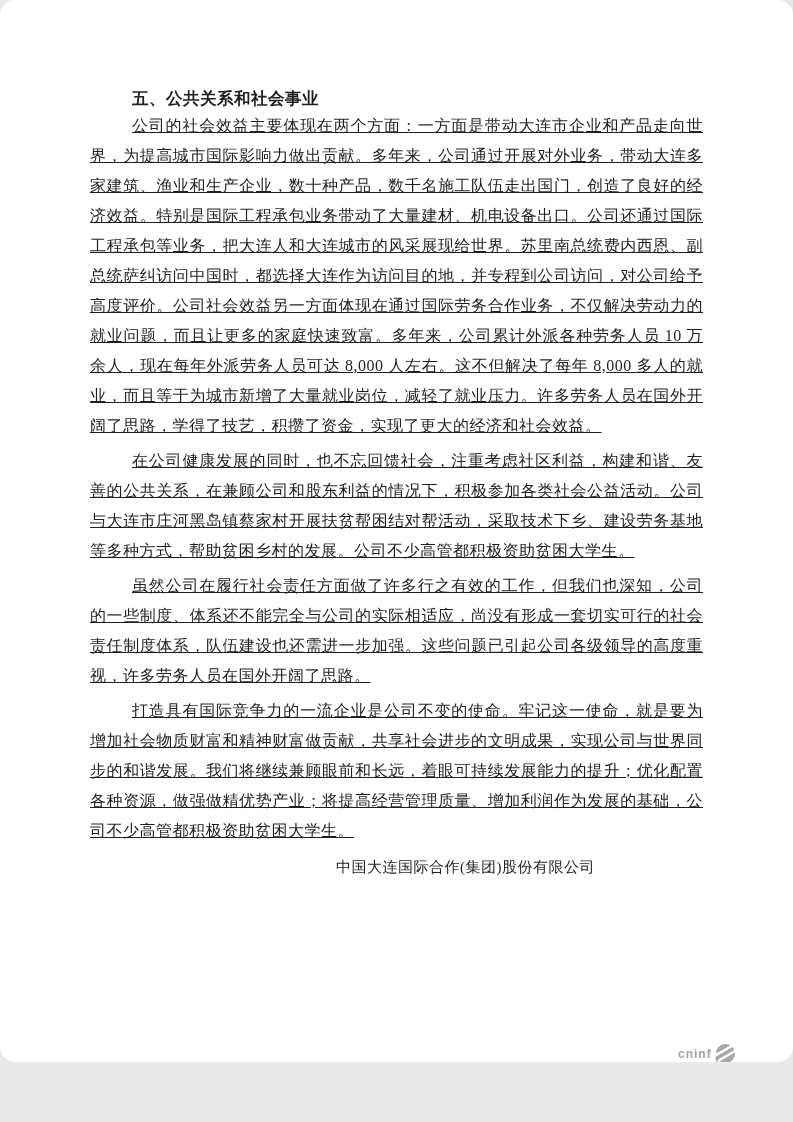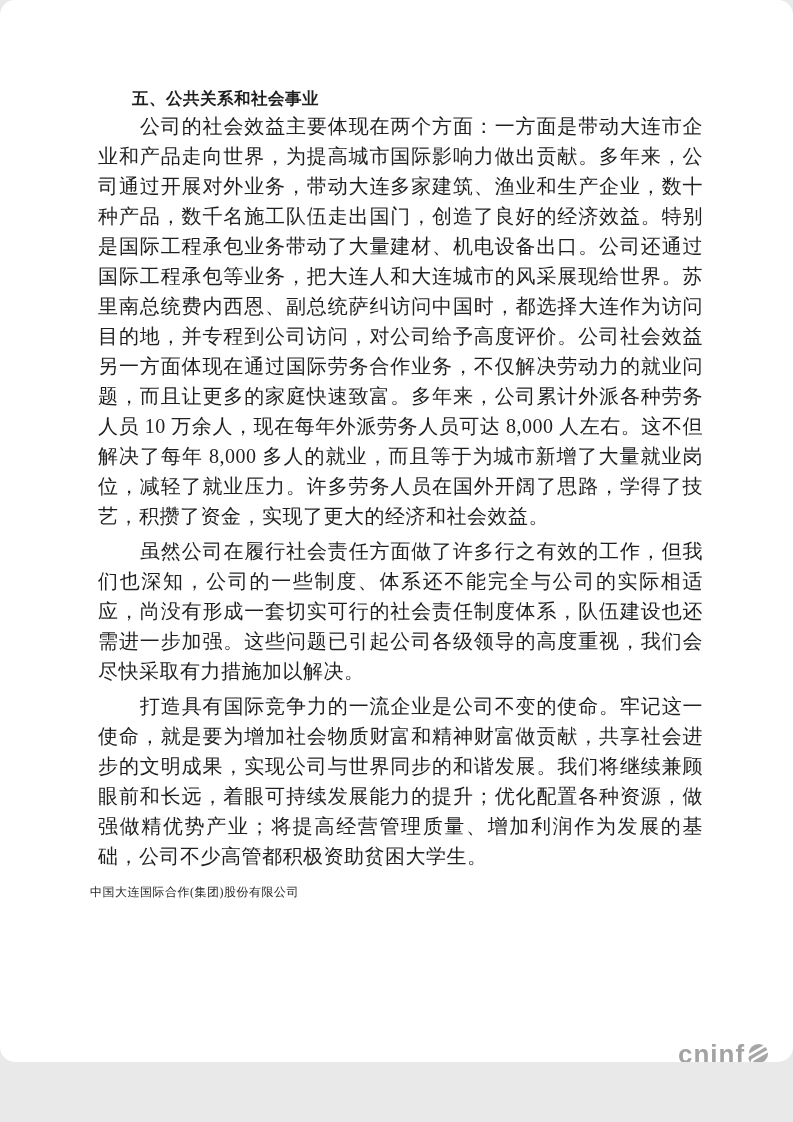--- a/index.html
+++ b/index.html
@@ -24,51 +24,52 @@
   .doc-heading {
     font-family: "Liberation Sans", "DejaVu Sans", sans-serif;
     font-weight: bold;
     font-size: 16.5px;
     line-height: 26px;
     padding-left: 42px;
     letter-spacing: 0.5px;
   }
   .doc-heading::first-letter { letter-spacing: 0.5px; }
   p.body-para {
-    font-size: 20px;
+    font-size: 16px;
     line-height: 30px;
     letter-spacing: 0.5px;
     text-align: justify;
     text-indent: 42px;
-    margin: 0 0 5px 8px;
+    margin: 0 0 5px 0;
+    text-decoration: underline;
   }
   .signature {
     width: 505px;
-    text-align: left;
-    font-size: 12px;
+    text-align: right;
+    font-size: 15px;
     line-height: 32px;
     letter-spacing: 0.5px;
   }
   .watermark {
     position: absolute;
     left: 650px;
     top: 1042px;
     width: 145px;
     font-family: "Liberation Sans", "DejaVu Sans", sans-serif;
     color: #a9a9a9;
     line-height: 1;
   }
   .wm-row1 {
     margin-left: 28px;
     display: flex;
     align-items: flex-end;
   }
   .wm-logo-text {
     font-weight: bold;
-    font-size: 26px;
+    font-size: 12px;
     letter-spacing: 1px;
     color: #a3a3a3;
     line-height: 22px;
   }
   .wm-icon { width: 23px; height: 23px; margin-left: 2px; }
   .wm-brand {
     margin-left: 28px;
     margin-top: 3px;
     font-size: 14px;
     letter-spacing: 1px;
@@ -92,22 +93,23 @@
 </head>
 <body>
 
 <div class="page">
 
   <div class="content">
     <div class="doc-heading">五、公共关系和社会事业</div>
 
     <p class="body-para">公司的社会效益主要体现在两个方面：一方面是带动大连市企业和产品走向世界，为提高城市国际影响力做出贡献。多年来，公司通过开展对外业务，带动大连多家建筑、渔业和生产企业，数十种产品，数千名施工队伍走出国门，创造了良好的经济效益。特别是国际工程承包业务带动了大量建材、机电设备出口。公司还通过国际工程承包等业务，把大连人和大连城市的风采展现给世界。苏里南总统费内西恩、副总统萨纠访问中国时，都选择大连作为访问目的地，并专程到公司访问，对公司给予高度评价。公司社会效益另一方面体现在通过国际劳务合作业务，不仅解决劳动力的就业问题，而且让更多的家庭快速致富。多年来，公司累计外派各种劳务人员 10 万余人，现在每年外派劳务人员可达 8,000 人左右。这不但解决了每年 8,000 多人的就业，而且等于为城市新增了大量就业岗位，减轻了就业压力。许多劳务人员在国外开阔了思路，学得了技艺，积攒了资金，实现了更大的经济和社会效益。</p>
 
+    <p class="body-para">在公司健康发展的同时，也不忘回馈社会，注重考虑社区利益，构建和谐、友善的公共关系，在兼顾公司和股东利益的情况下，积极参加各类社会公益活动。公司与大连市庄河黑岛镇蔡家村开展扶贫帮困结对帮活动，采取技术下乡、建设劳务基地等多种方式，帮助贫困乡村的发展。公司不少高管都积极资助贫困大学生。</p>
 
-    <p class="body-para">虽然公司在履行社会责任方面做了许多行之有效的工作，但我们也深知，公司的一些制度、体系还不能完全与公司的实际相适应，尚没有形成一套切实可行的社会责任制度体系，队伍建设也还需进一步加强。这些问题已引起公司各级领导的高度重视，我们会尽快采取有力措施加以解决。</p>
+    <p class="body-para">虽然公司在履行社会责任方面做了许多行之有效的工作，但我们也深知，公司的一些制度、体系还不能完全与公司的实际相适应，尚没有形成一套切实可行的社会责任制度体系，队伍建设也还需进一步加强。这些问题已引起公司各级领导的高度重视，许多劳务人员在国外开阔了思路。</p>
 
     <p class="body-para">打造具有国际竞争力的一流企业是公司不变的使命。牢记这一使命，就是要为增加社会物质财富和精神财富做贡献，共享社会进步的文明成果，实现公司与世界同步的和谐发展。我们将继续兼顾眼前和长远，着眼可持续发展能力的提升；优化配置各种资源，做强做精优势产业；将提高经营管理质量、增加利润作为发展的基础，公司不少高管都积极资助贫困大学生。</p>
 
     <div class="signature">
       <div>中国大连国际合作(集团)股份有限公司</div>
     </div>
   </div>
 
   <div class="watermark">
     <div class="wm-row1">

